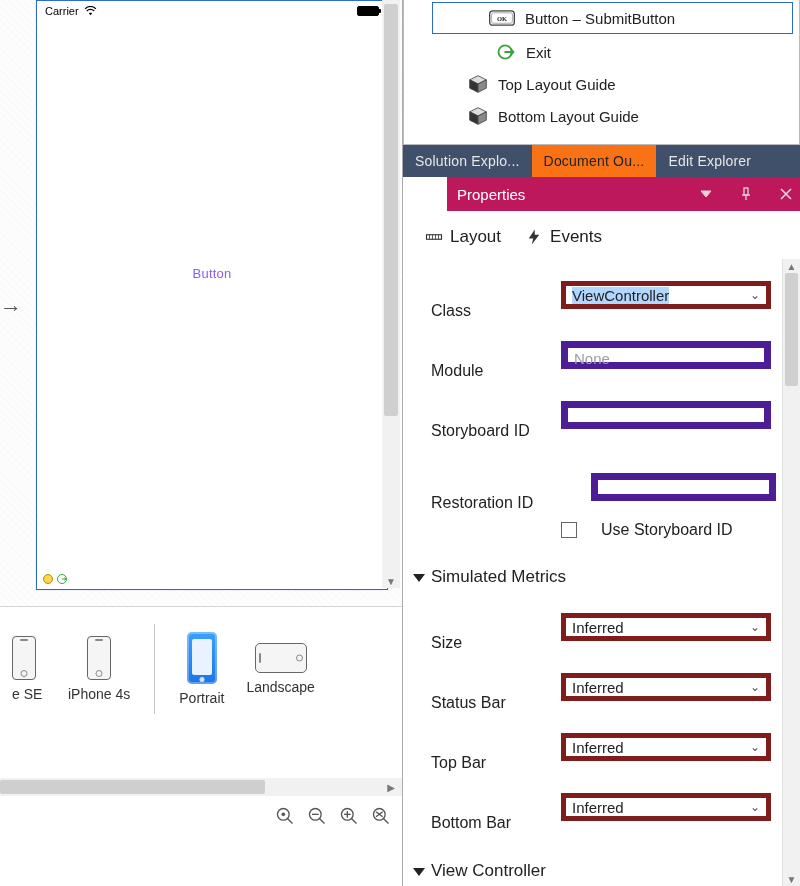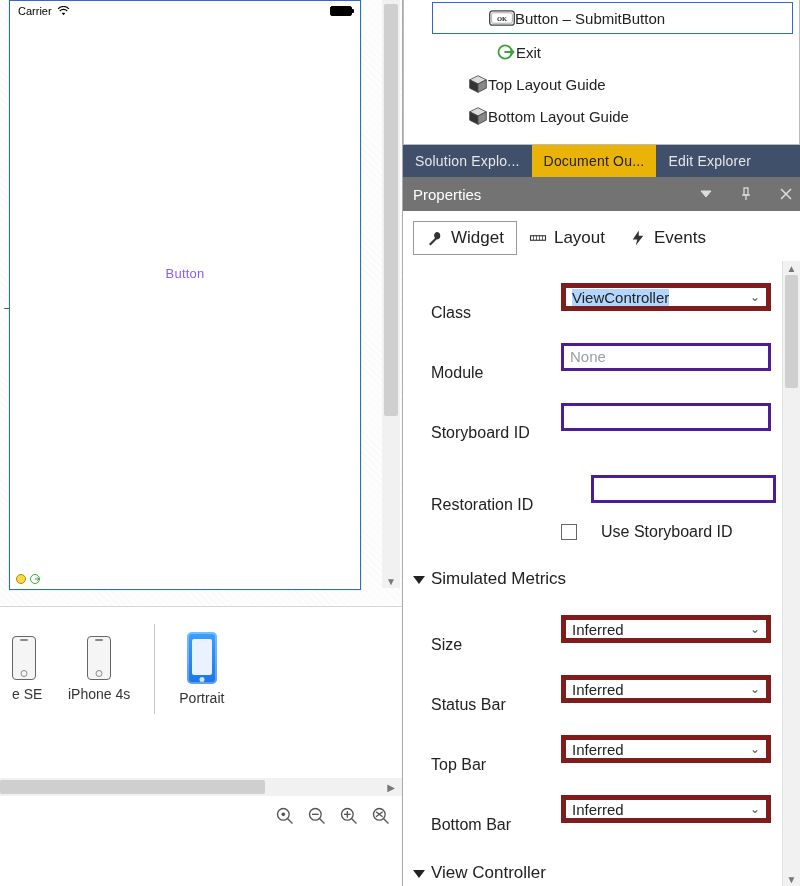--- a/index.html
+++ b/index.html
@@ -37,21 +37,21 @@
   .arrow-left {
     position: absolute;
     left: 0px;
     top: 292px;
     font-size: 22px;
     color: #555;
     user-select: none;
   }
   .device-frame {
     position: absolute;
-    left: 9px;
+    left: 36px;
     top: 0px;
     width: 352px;
     height: 590px;
     border: 1px solid #2a6cc7;
     background: #fff;
     box-shadow: 0 0 0 1px rgba(100,150,255,.1);
   }
   .statusbar {
     display: flex;
     align-items: center;
@@ -221,21 +221,21 @@
     background:#fff;
     padding: 0px 0 8px 0;
     border:1px solid #bbb;
     border-top:none;
     margin: 0 0 0 0;
   }
   .tree {
     padding: 0px 4px 4px 36px;
   }
   .tree-row {
-    display:flex; align-items:center; gap:0;
+    display:flex; align-items:center; gap:10px;
     padding: 6px 4px;
     font-size: 15px;
   }
   .tree-row.shallow { padding-left:28px; }
   .tree-row.selected {
     border:1px solid #2a6cc7;
     background:#fff;
     margin: 2px 2px 2px -8px;
   }
   .ok-icon-svg { width:26px; height:18px; }
@@ -255,34 +255,35 @@
     height:32px;
     align-items:stretch;
   }
   .win-tab {
     padding: 7px 12px;
     display:flex;align-items:center;
     white-space:nowrap;
     letter-spacing:.2px;
   }
   .win-tab.active {
-    background:#eab308; color:#222;
+    background:#f97316; color:#222;
   }
   .win-tab.dim { color:#e6e6e6; }
 
   
   .props-header {
-    background:#737373;
+    background:#be185d;
     color:#fff;
     font-size:15px;
     height:34px;
     display:flex;
     align-items:center;
     padding: 0 6px 0 10px;
     gap:24px;
+    margin-left:44px;
   }
   .props-header .spacer{flex:1;}
   .hdr-icon { width:16px;height:16px; display:flex;align-items:center;justify-content:center; opacity:.9;}
   .hdr-icon svg{width:14px;height:14px;fill:#e8e8e8;stroke:#e8e8e8;}
 
   
   .prop-tabs {
     display:flex;
     align-items:center;
     gap: 0px;
@@ -352,21 +353,21 @@
   .form-label {
     width:120px;
     font-size:16px;
     color:#222;
     margin-top:32px;
   }
   .form-input {
     flex:1;
     max-width: 210px;
     height:28px;
-    border:3px solid #4c1d95;
+    border:7px solid #4c1d95;
     background:#fff;
     font-size:15px;
     padding: 2px 6px;
   }
   .form-input.placeholder { color:#9aa0a6; }
   .sel-span {
     background:#b2d7ff;
   }
   .form-combo {
     flex:1;
@@ -440,20 +441,24 @@
       </div>
       <div class="device-item">
         <div class="phone-outline"></div>
         <div>iPhone 4s</div>
       </div>
       <div class="sep-v"></div>
       <div class="device-item">
         <div class="phone-blue"></div>
         <div>Portrait</div>
       </div>
+      <div class="device-item">
+        <div class="phone-land"></div>
+        <div>Landscape</div>
+      </div>
     </div>
 
     <div style="height:52px;"></div>
 
     <div class="hscroll-row">
       <div class="hscroll-thumb"></div>
       <div class="hscroll-arrow">▶</div>
     </div>
 
     <div class="zoom-row">
@@ -556,28 +561,20 @@
         </div>
       <div class="hdr-icon">
           <svg viewBox="0 0 14 14">
             <line x1="2" y1="2" x2="12" y2="12" stroke="#e8e8e8" stroke-width="1.6"></line>
             <line x1="12" y1="2" x2="2" y2="12" stroke="#e8e8e8" stroke-width="1.6"></line>
           </svg>
         </div>
     </div>
 
     <div class="prop-tabs">
-      <div class="prop-tab active">
-        <span class="tabicon">
-          <svg viewBox="0 0 24 24">
-              <path d="M14 4 a5 5 0 0 1 0 10 l-8 8 -2 -2 8 -8 a5 5 0 0 1 2 -8 z" fill="#333"></path>
-            </svg>
-        </span>
-        <span>Widget</span>
-      </div>
       <div class="prop-tab">
         <span class="tabicon">
           <svg viewBox="0 0 24 24">
               <rect x="2" y="9" width="20" height="6" fill="none" stroke="#333" stroke-width="1.5"></rect>
               <line x1="6" y1="9" x2="6" y2="15" stroke="#333"></line>
               <line x1="10" y1="9" x2="10" y2="15" stroke="#333"></line>
               <line x1="14" y1="9" x2="14" y2="15" stroke="#333"></line>
               <line x1="18" y1="9" x2="18" y2="15" stroke="#333"></line>
             </svg>
         </span>

